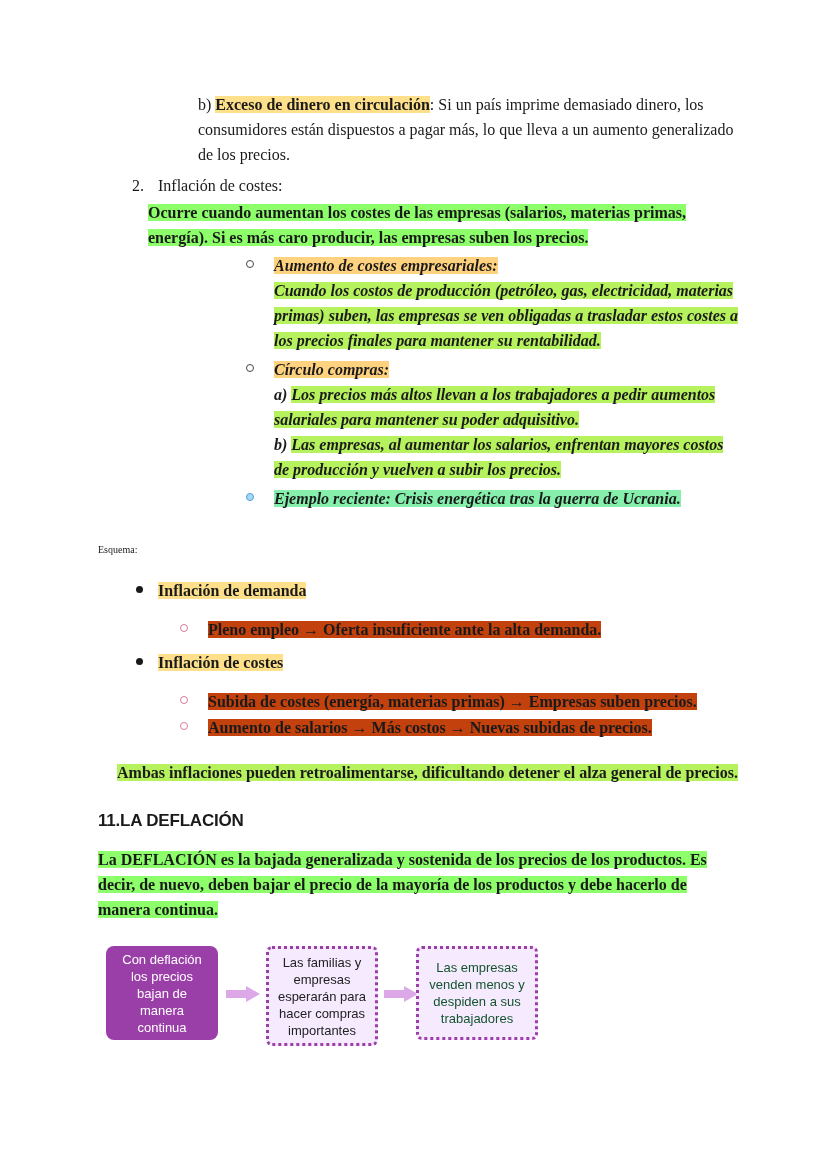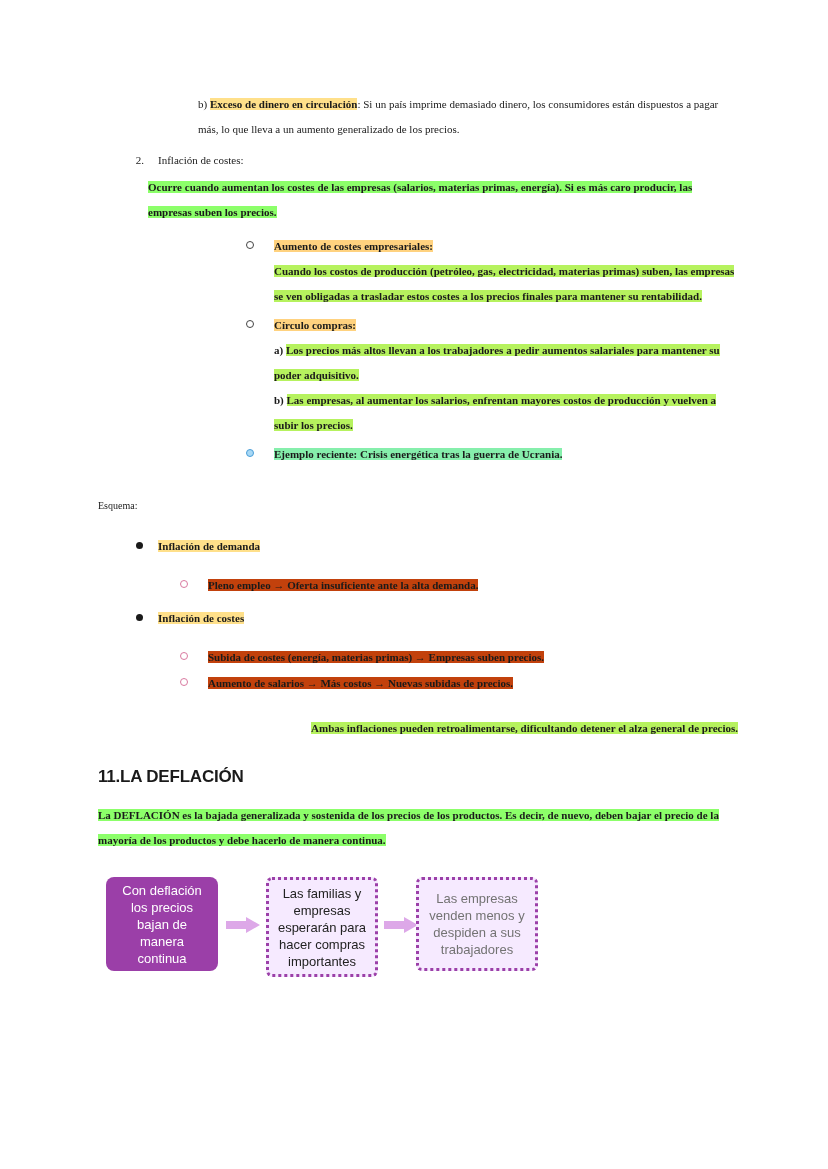--- a/index.html
+++ b/index.html
@@ -22,21 +22,21 @@
     padding: 0;
     box-sizing: border-box;
   }
   .content {
     position: absolute;
     left: 98px;
     top: 92px;
     width: 640px;
   }
   .line {
-    font-size: 11px;
+    font-size: 16px;
     line-height: 25px;
     margin: 0;
   }
 
   
   .hl-green   { background: #8cff6a; }
   .hl-green2  { background: #b6f25e; }
   .hl-yellow  { background: #ffe08a; }
   .hl-orange  { background: #ffd27f; }
   .hl-blue    { background: #86efac; }
@@ -174,21 +174,21 @@
     color: #222;
     border: 3px dotted #9b3fa8;
     border-radius: 6px;
   }
   .flow-box.dash2 {
     left: 318px;
     top: 2px;
     width: 122px;
     height: 94px;
     background: #f6eaff;
-    color: #737373;
+    color: #14532d;
     border: 3px dotted #9b3fa8;
     border-radius: 6px;
   }
   .arrow {
     position: absolute;
     top: 42px;
     width: 34px;
     height: 16px;
   }
   .arrow.a1 { left: 128px; }
@@ -208,21 +208,21 @@
 
     <div class="num-item line" style="margin-top:6px;">
       <span class="num">2.</span>
       <span>Inflación de costes:</span>
     </div>
 
     <div class="line" style="margin-left:50px; margin-top:2px; font-weight:bold;">
       <span class="hl-green">Ocurre cuando aumentan los costes de las empresas (salarios, materias primas, energía). Si es más caro producir, las empresas suben los precios.</span>
     </div>
 
-    <div class="sub-bullets" style="margin-top:9px;">
+    <div class="sub-bullets" style="margin-top:3px;font-style:italic;">
 
       <div class="circ-item line">
         <span class="circ-marker"></span>
         <span class="hl-orange" style="font-weight:bold;">Aumento de costes empresariales:</span>
       </div>
       <div class="line indent-sub" style="margin-left:28px; font-weight:bold;">
         <span class="hl-green2">Cuando los costos de producción (petróleo, gas, electricidad, materias primas) suben, las empresas se ven obligadas a trasladar estos costes a los precios finales para mantener su rentabilidad.</span>
       </div>
 
       <div class="circ-item line" style="margin-top:4px;">

